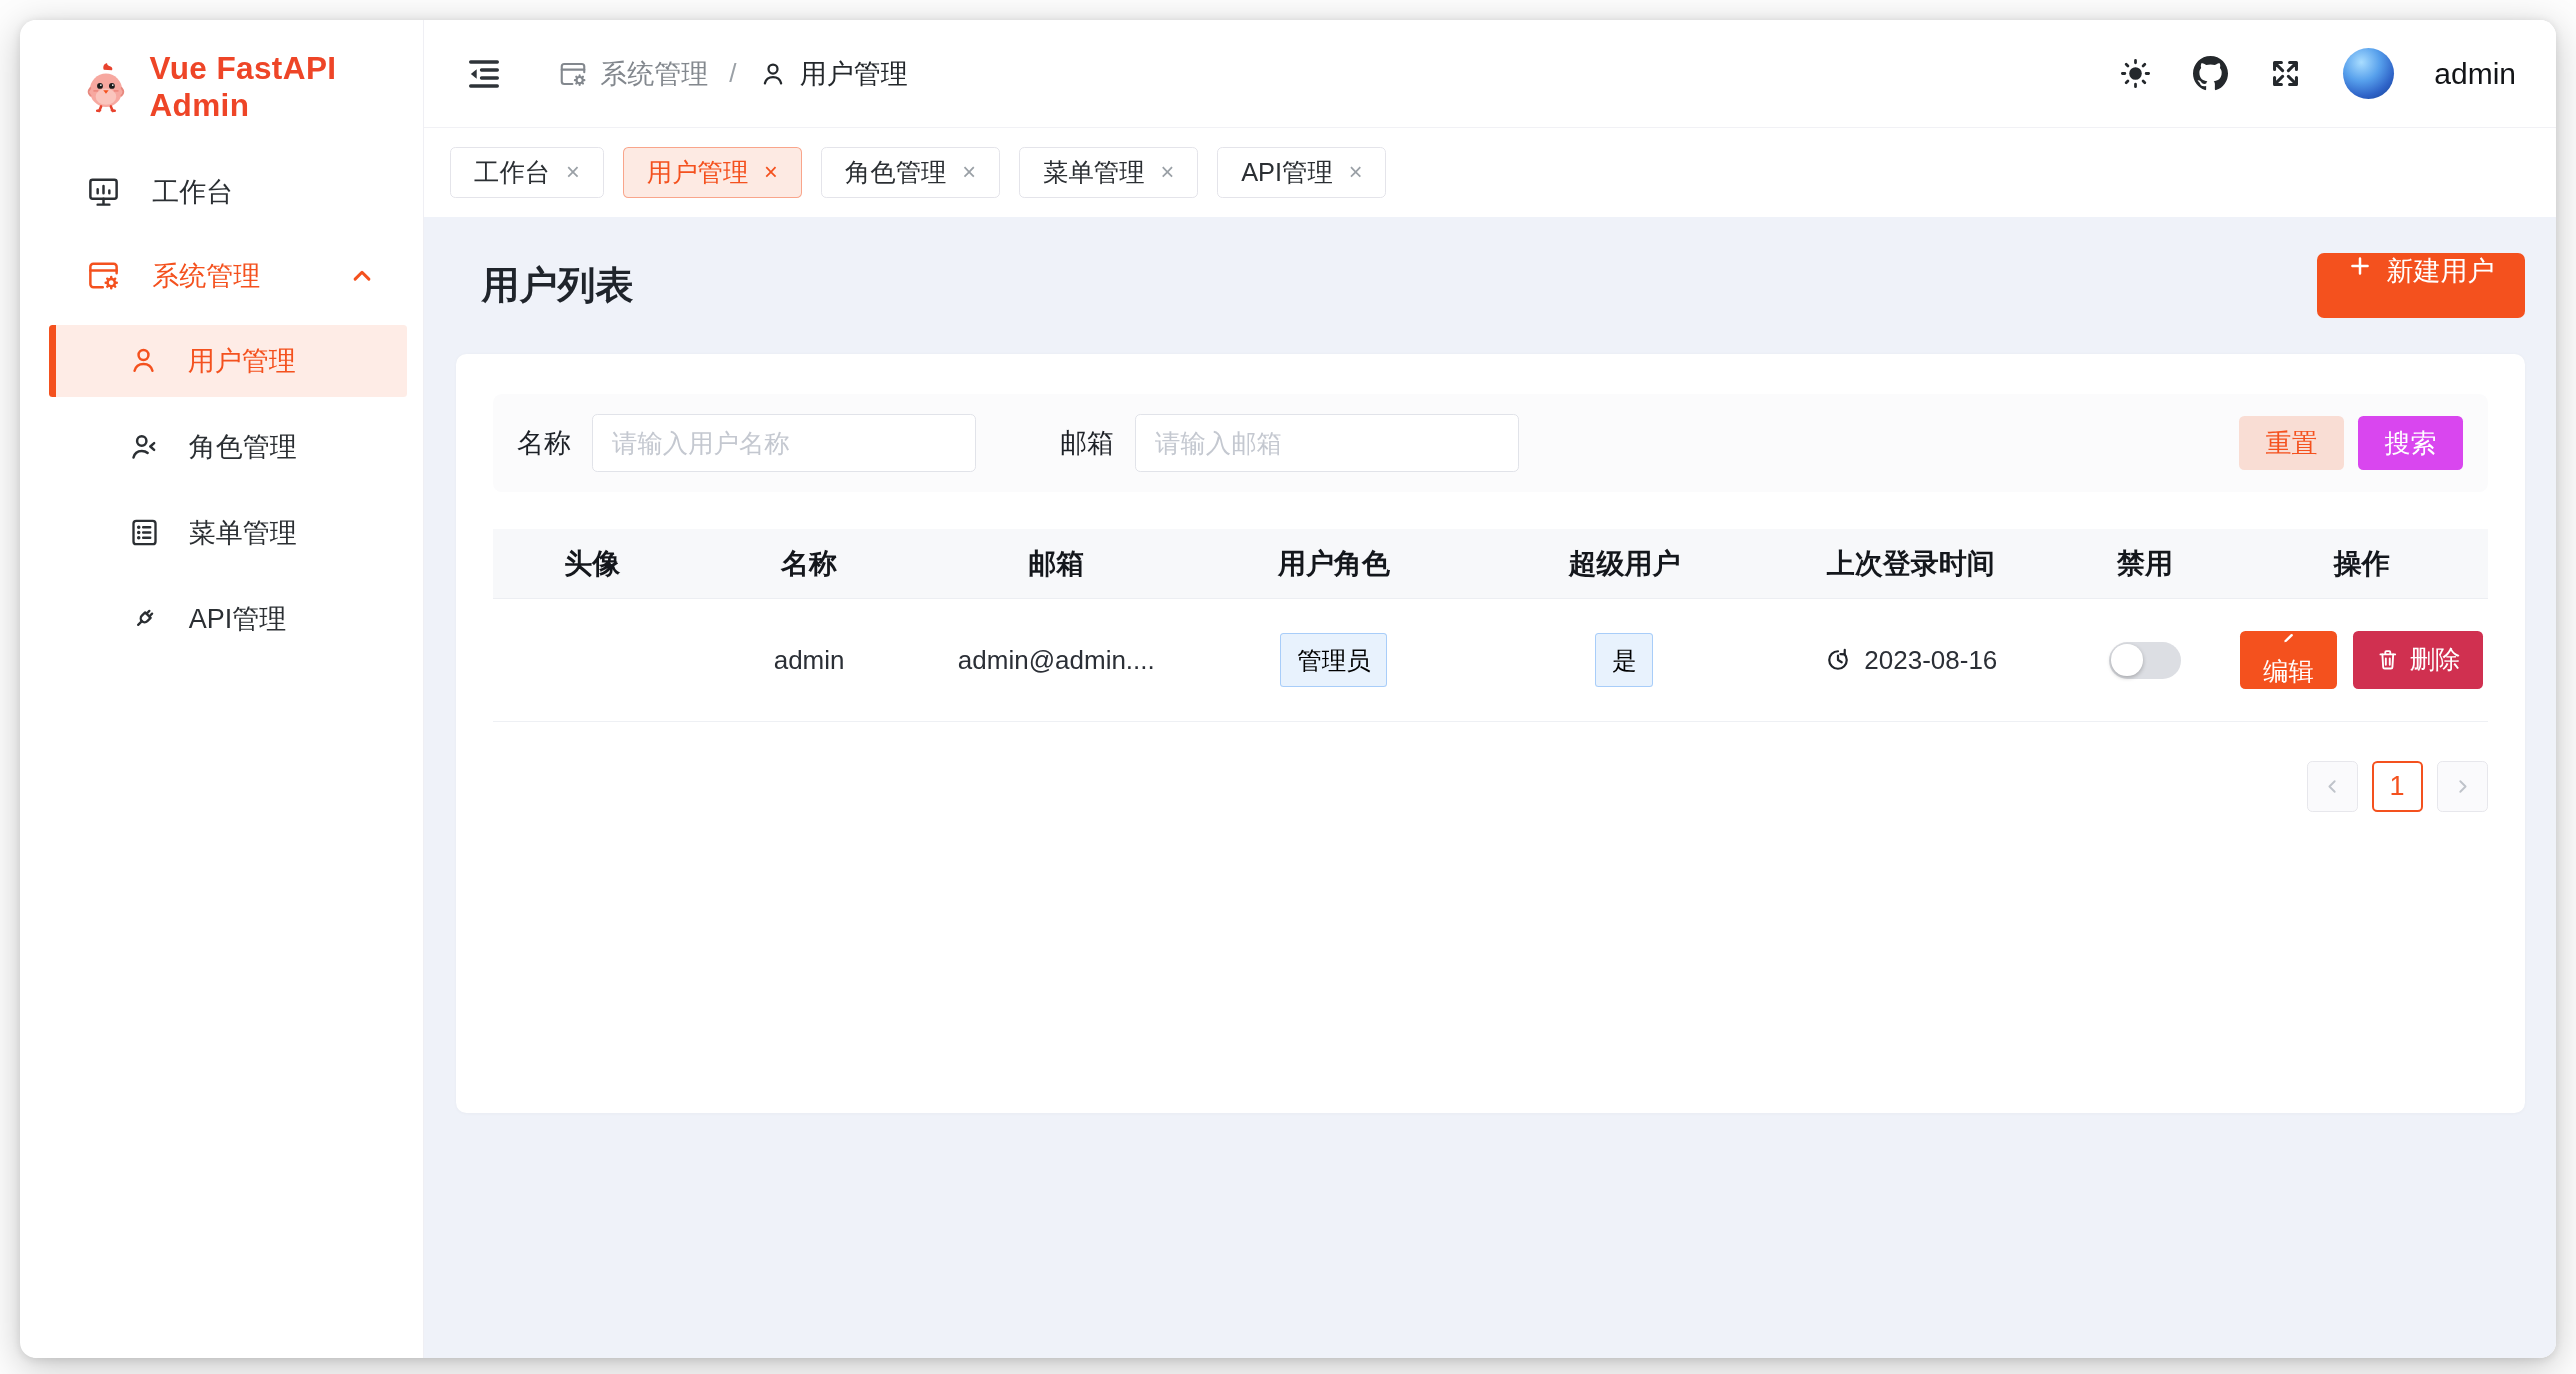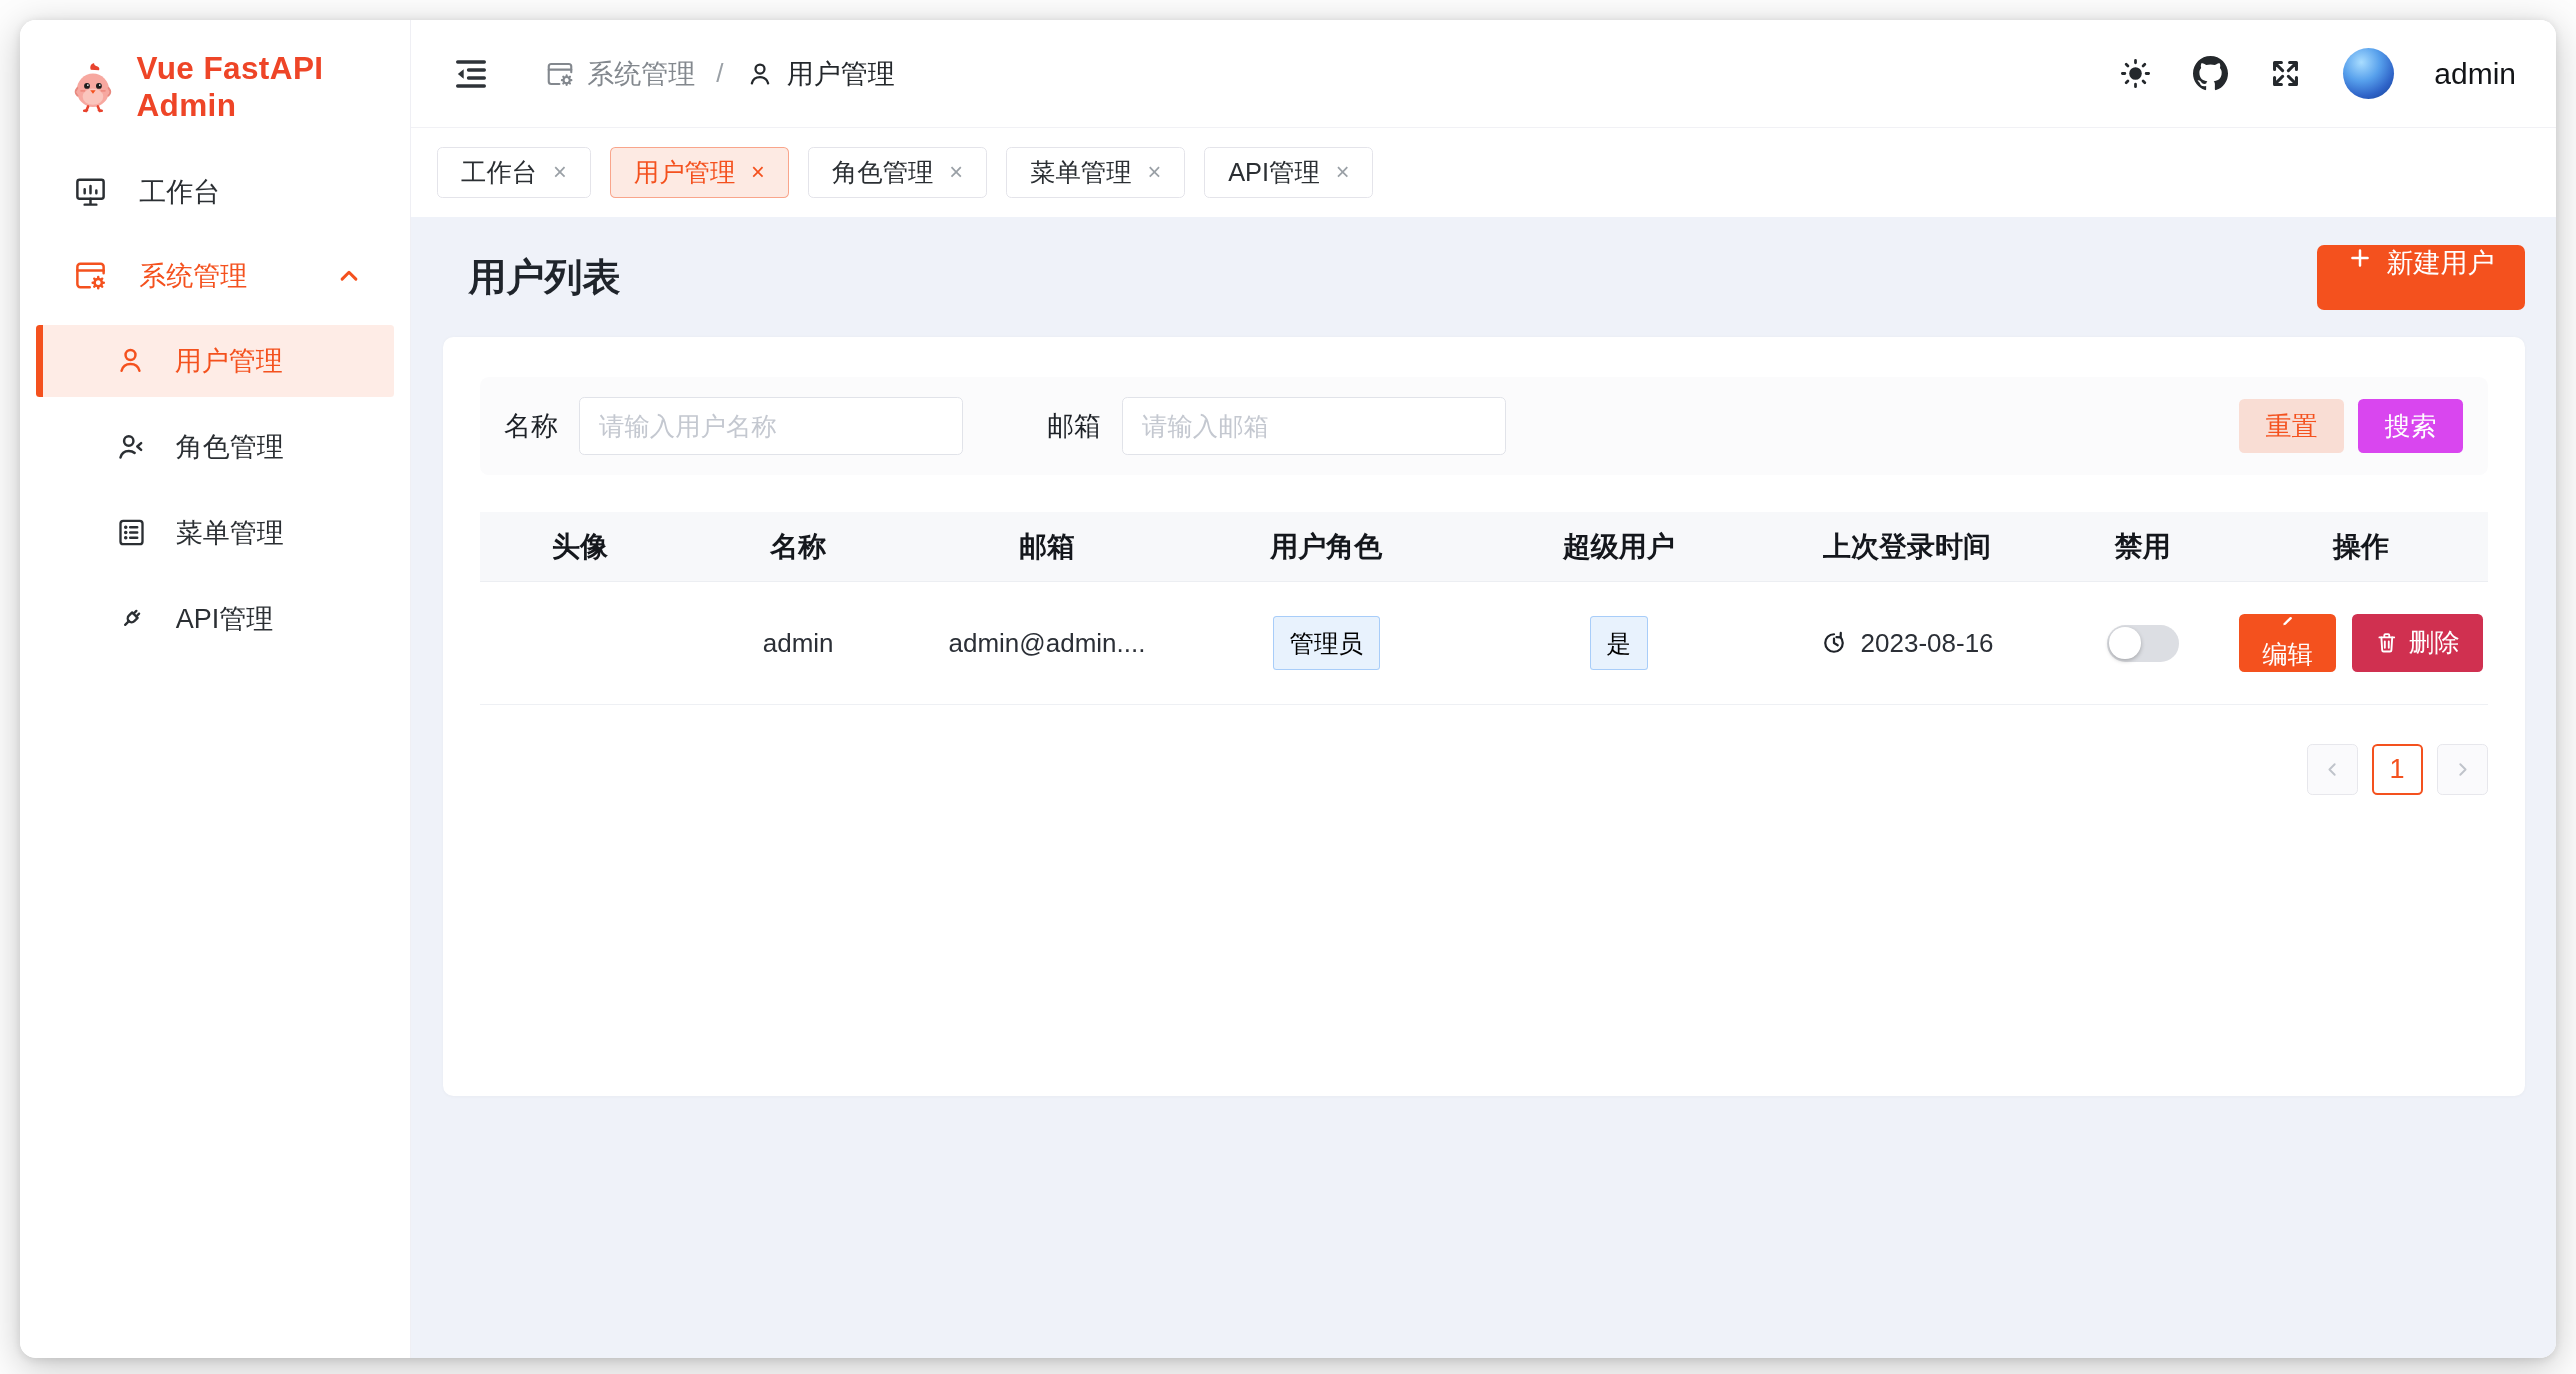--- a/index.html
+++ b/index.html
@@ -4,21 +4,21 @@
 <style>
   * { margin:0; padding:0; box-sizing:border-box; }
   html,body { width:2576px; height:1375px; overflow:hidden; background:#fdfdfd;
               font-family:"Liberation Sans","DejaVu Sans",sans-serif; }
   .window { position:absolute; left:20px; top:20px; width:2536px; height:1338px;
             background:#fff; border-radius:15.8px; overflow:hidden; display:flex;
             box-shadow:0 8.8px 37px rgba(0,0,0,0.22), 0 1.8px 8.8px rgba(0,0,0,0.10); }
 
   
   .sidebar { width:391px; flex:0 0 391px; background:#fff; border-right:0.9px solid #efeff4;
-             display:flex; flex-direction:column; }
+             display:flex; flex-direction:column;margin-left:13px; }
   .logo { height:133px; display:flex; align-items:center; gap:17.5px; padding-left:47px; }
   .logo-icon { width:56px; height:56px; }
   .logo-text { font-size:31.5px; font-weight:bold; color:#EE4527; letter-spacing:0.4px; }
   .menu { flex:1; padding-top:3.5px; }
   .menu-item { height:70px; margin:0 15.8px 14px 15.8px; border-radius:5.3px; display:flex;
                align-items:center; gap:31.5px; padding-left:37px; font-size:27px; color:#2b2f33;
                cursor:pointer; }
   .menu-item .mi { width:35px; height:35px; flex:0 0 35px; }
   .menu-item.parent-active { color:#F4511E; }
   .menu-item .chev { margin-left:auto; margin-right:30px; width:30px; height:30px; color:#F4511E; }
@@ -50,21 +50,21 @@
   .tabbar { height:89px; flex:0 0 89px; background:#fff; display:flex; align-items:center;
             padding:0 26px; gap:19px; }
   .tab { height:51px; display:flex; align-items:center; gap:15.8px; padding:0 23px;
          background:#fff; border:0.9px solid #e4e4ea; border-radius:5.3px; font-size:25.4px;
          color:#2b2f33; cursor:pointer; }
   .tab .tab-close { font-size:23.6px; color:#9aa0a6; cursor:pointer; }
   .tab.active { background:#fdeae3; border-color:rgba(244,81,30,0.45); color:#F4511E; }
   .tab.active .tab-close { color:#F4511E; }
 
   .content { flex:1; background:#EFF2F9; padding:0 31.5px; min-height:0; }
-  .title-row { height:120px; display:flex; align-items:center; justify-content:space-between; }
+  .title-row { height:137px; display:flex; align-items:center; justify-content:space-between; }
   .page-title { font-size:38px; font-weight:600; color:#1f242b; padding-left:26px; }
   .create-btn { height:65px; display:flex; align-items:flex-start; gap:14px; padding:0 30px;
                 background:#F4511E; color:#fff; font-size:27px; border:none; border-radius:7px;
                 cursor:pointer; }
   .create-btn .bi { width:26px; height:26px; }
 
   .card { background:#fff; border-radius:10.5px; height:759px; padding:40px 37px;
           box-shadow:0 0.9px 3.5px rgba(0,0,0,0.03); display:flex; flex-direction:column; }
 
   .query-bar { height:98px; flex:0 0 98px; background:#fbfbfc; border-radius:8.8px;

